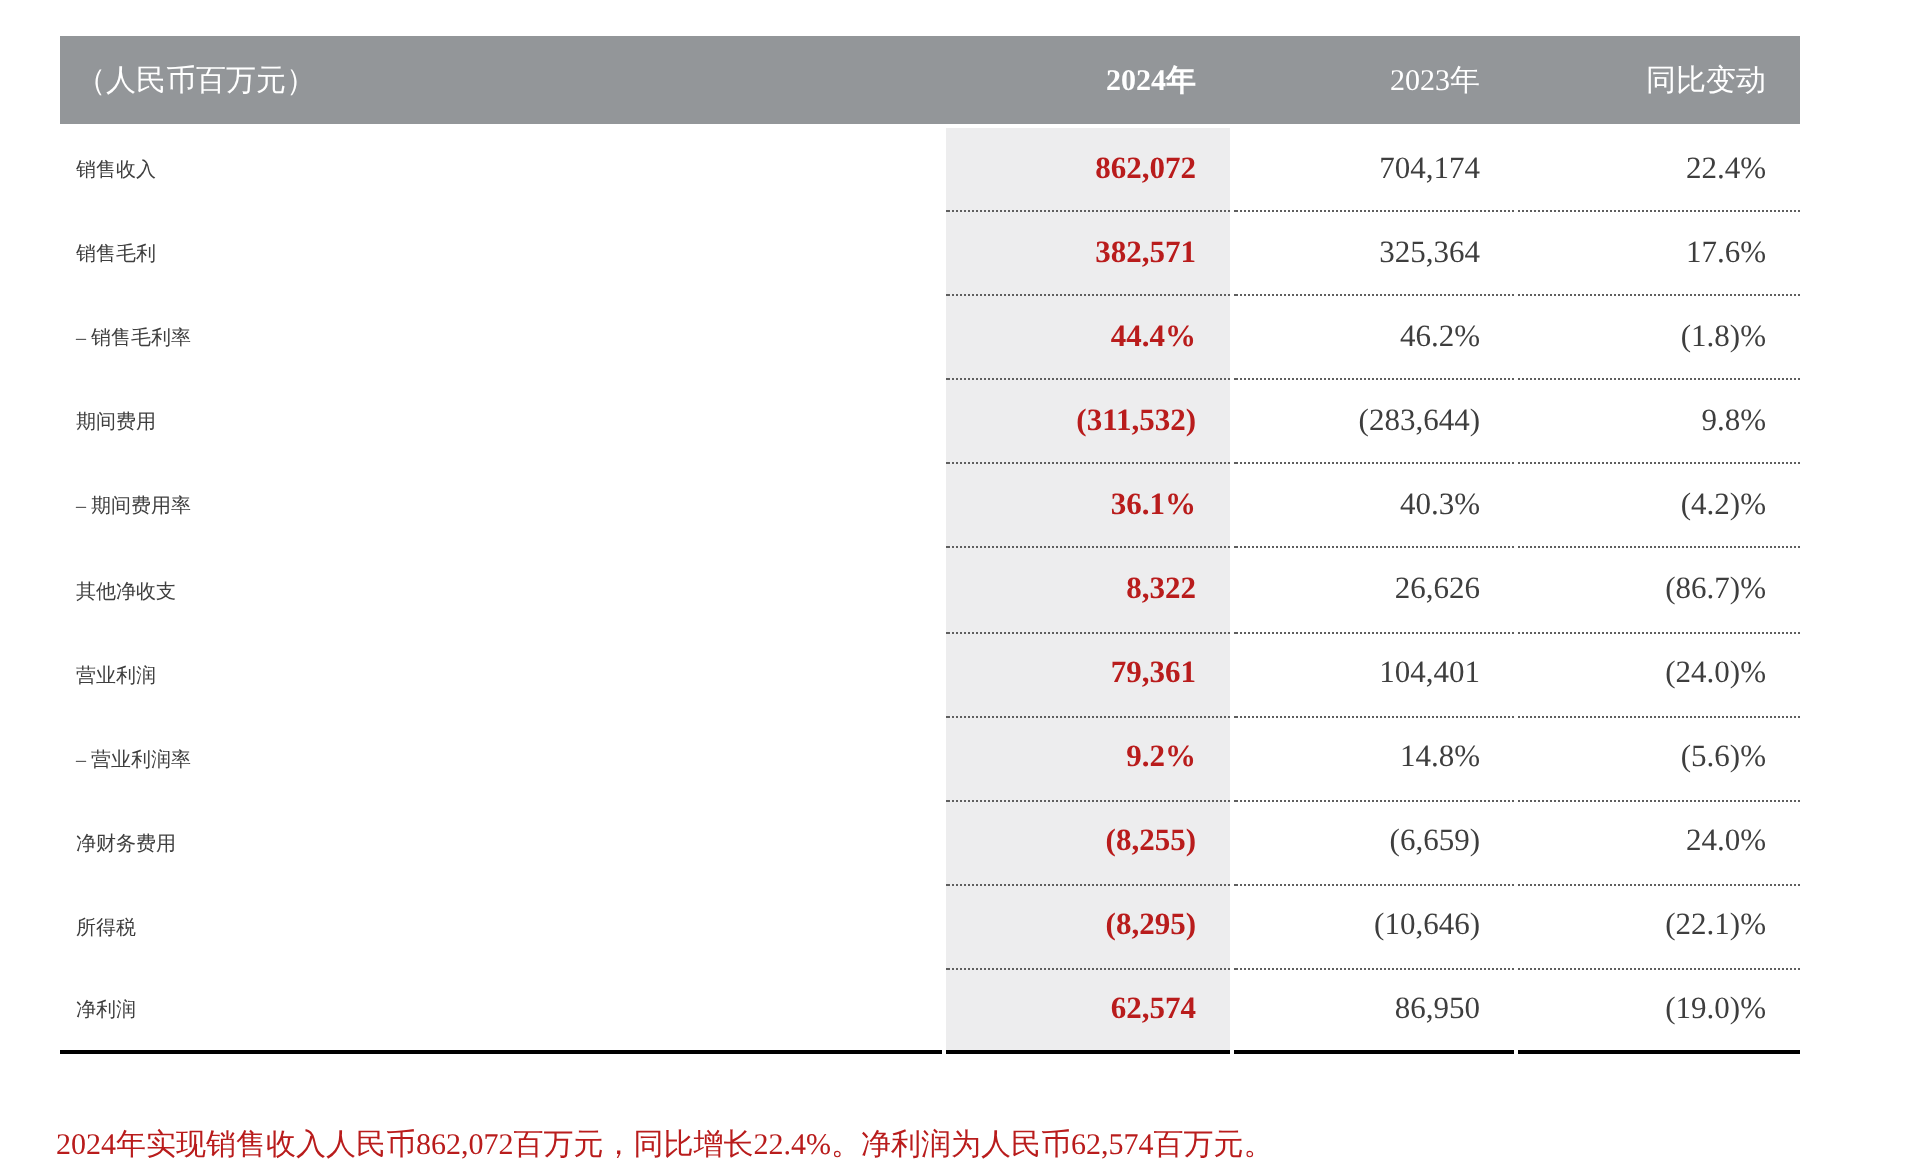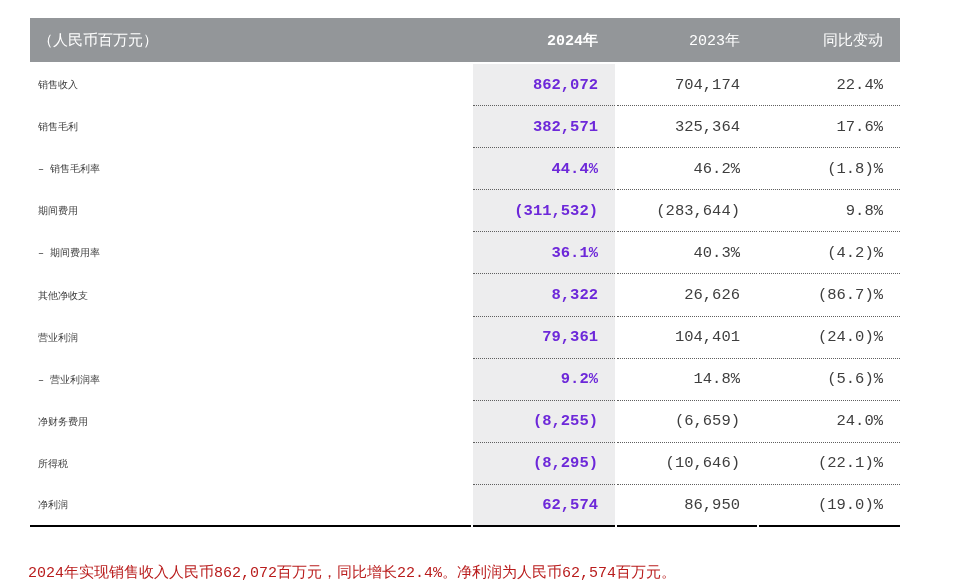--- a/index.html
+++ b/index.html
@@ -1,21 +1,21 @@
 <!DOCTYPE html>
 <html><head>
 <meta charset="utf-8">
 <style>
   html, body { margin: 0; padding: 0; background: #ffffff; }
   .page {
     position: relative;
     width: 953px;
     height: 585px;
     background: #ffffff;
-    font-family: Liberation Mono, monospace;
+    font-family: Liberation Serif, serif;
     overflow: hidden;
   }
   .fin-table {
     position: absolute;
     left: 30px;
     top: 18px;
     width: 870px;
   }
   .thead {
     display: flex;
@@ -52,21 +52,21 @@
   .cell.cchg  { width: 141px; margin-left: 2px; }
 
   .thead .cell { height: auto; }
   .thead .c2024 { font-weight: 700; }
 
   .tbody .cell { font-size: 10px; color: #3e3e3e; }
   .tbody .cell.num { font-size: 15.5px; }
   .tbody .c2024 {
     background: #ededee;
     font-weight: 700;
-    color: #6d28d9;
+    color: #b91c1c;
   }
   .tbody .trow .num { border-bottom: 1px dotted #5f5f5f; }
   .tbody .trow.last .cell { border-bottom: 2px solid #000000; }
 
   .summary {
     position: absolute;
     left: 28px;
     top: 548px;
     width: 900px;
     font-size: 15px;

